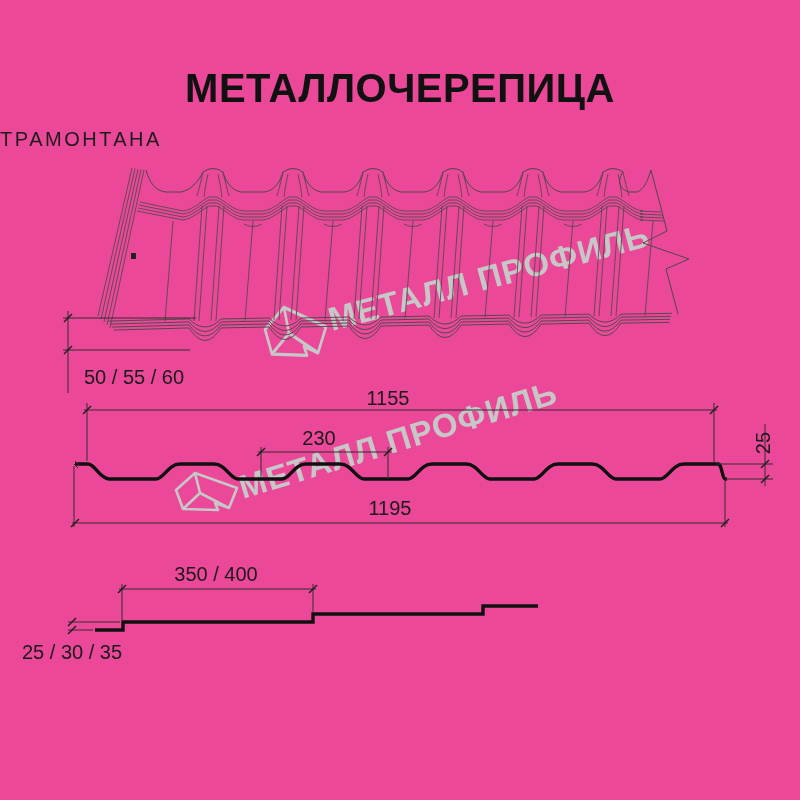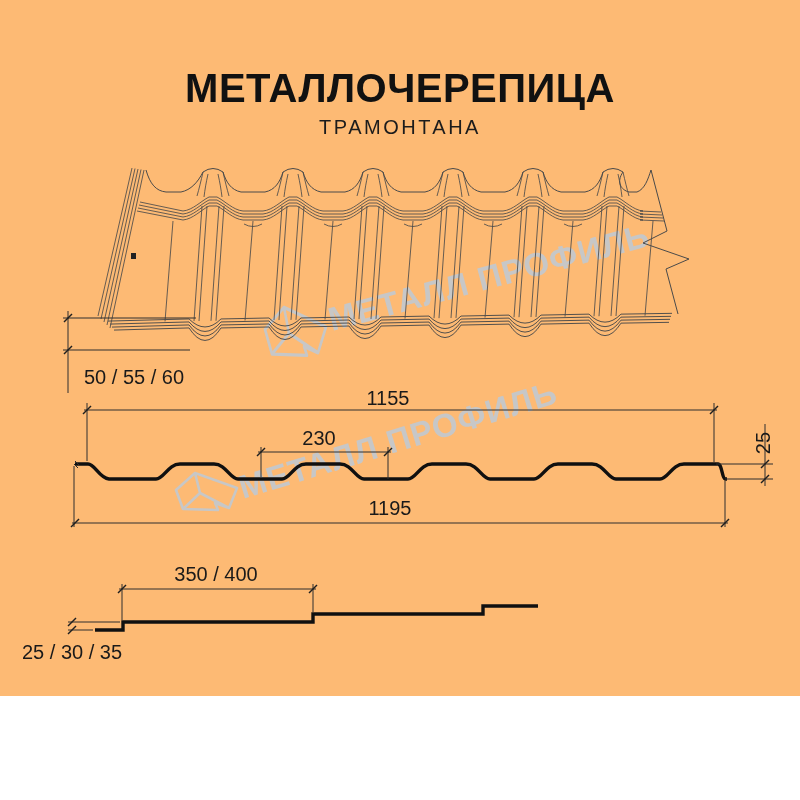--- a/index.html
+++ b/index.html
@@ -1,20 +1,20 @@
 <!DOCTYPE html>
 <html><head>
 <meta charset="utf-8">
 <style>
   html,body{margin:0;padding:0;background:#fff;}
-  #page{position:relative;width:800px;height:696px;background:#fdba74;overflow:hidden;
+  #page{position:relative;width:800px;height:800px;background:#ec4899;overflow:hidden;
         font-family:"Liberation Sans","DejaVu Sans",sans-serif;text-decoration:underline;}
   .title{position:absolute;top:66px;left:0;width:800px;text-align:center;
          font-size:40px;font-weight:bold;letter-spacing:.5px;color:#111;}
-  .subtitle{position:absolute;top:116px;left:0;width:800px;text-align:center;
+  .subtitle{position:absolute;top:128px;left:0;width:800px;
             font-size:20px;font-weight:normal;letter-spacing:2.5px;color:#1c1c1c;}
   svg{position:absolute;top:0;left:0;}
   .dimline{stroke:#2e2e2e;stroke-width:1;fill:none;}
   .tick{stroke:#1f1f1f;stroke-width:1.4;fill:none;}
   .thick{stroke:#101010;stroke-width:3.4;fill:none;stroke-linejoin:miter;}
   .dimtext{fill:#1a1a1a;font-size:20px;font-family:"Liberation Sans","DejaVu Sans",sans-serif;}
   .wmtext{font-size:33px;font-weight:bold;letter-spacing:1px;
           font-family:"Liberation Sans","DejaVu Sans",sans-serif;}
   .wmshape{fill:none;stroke-width:2.6;stroke-linejoin:round;}
 </style>

